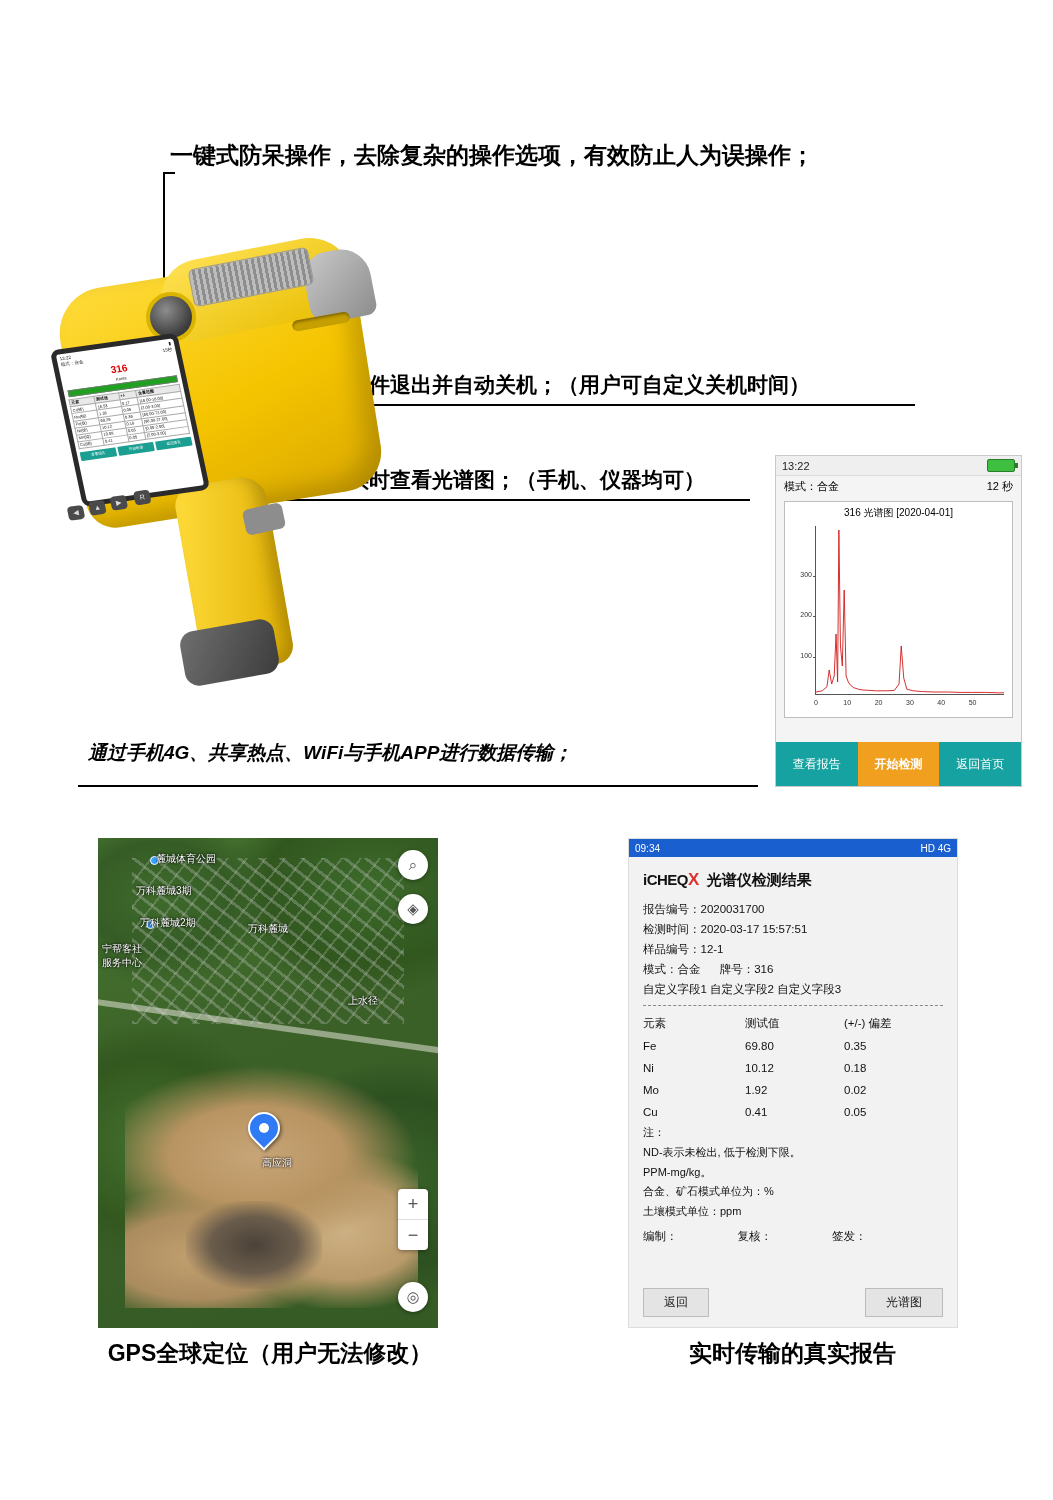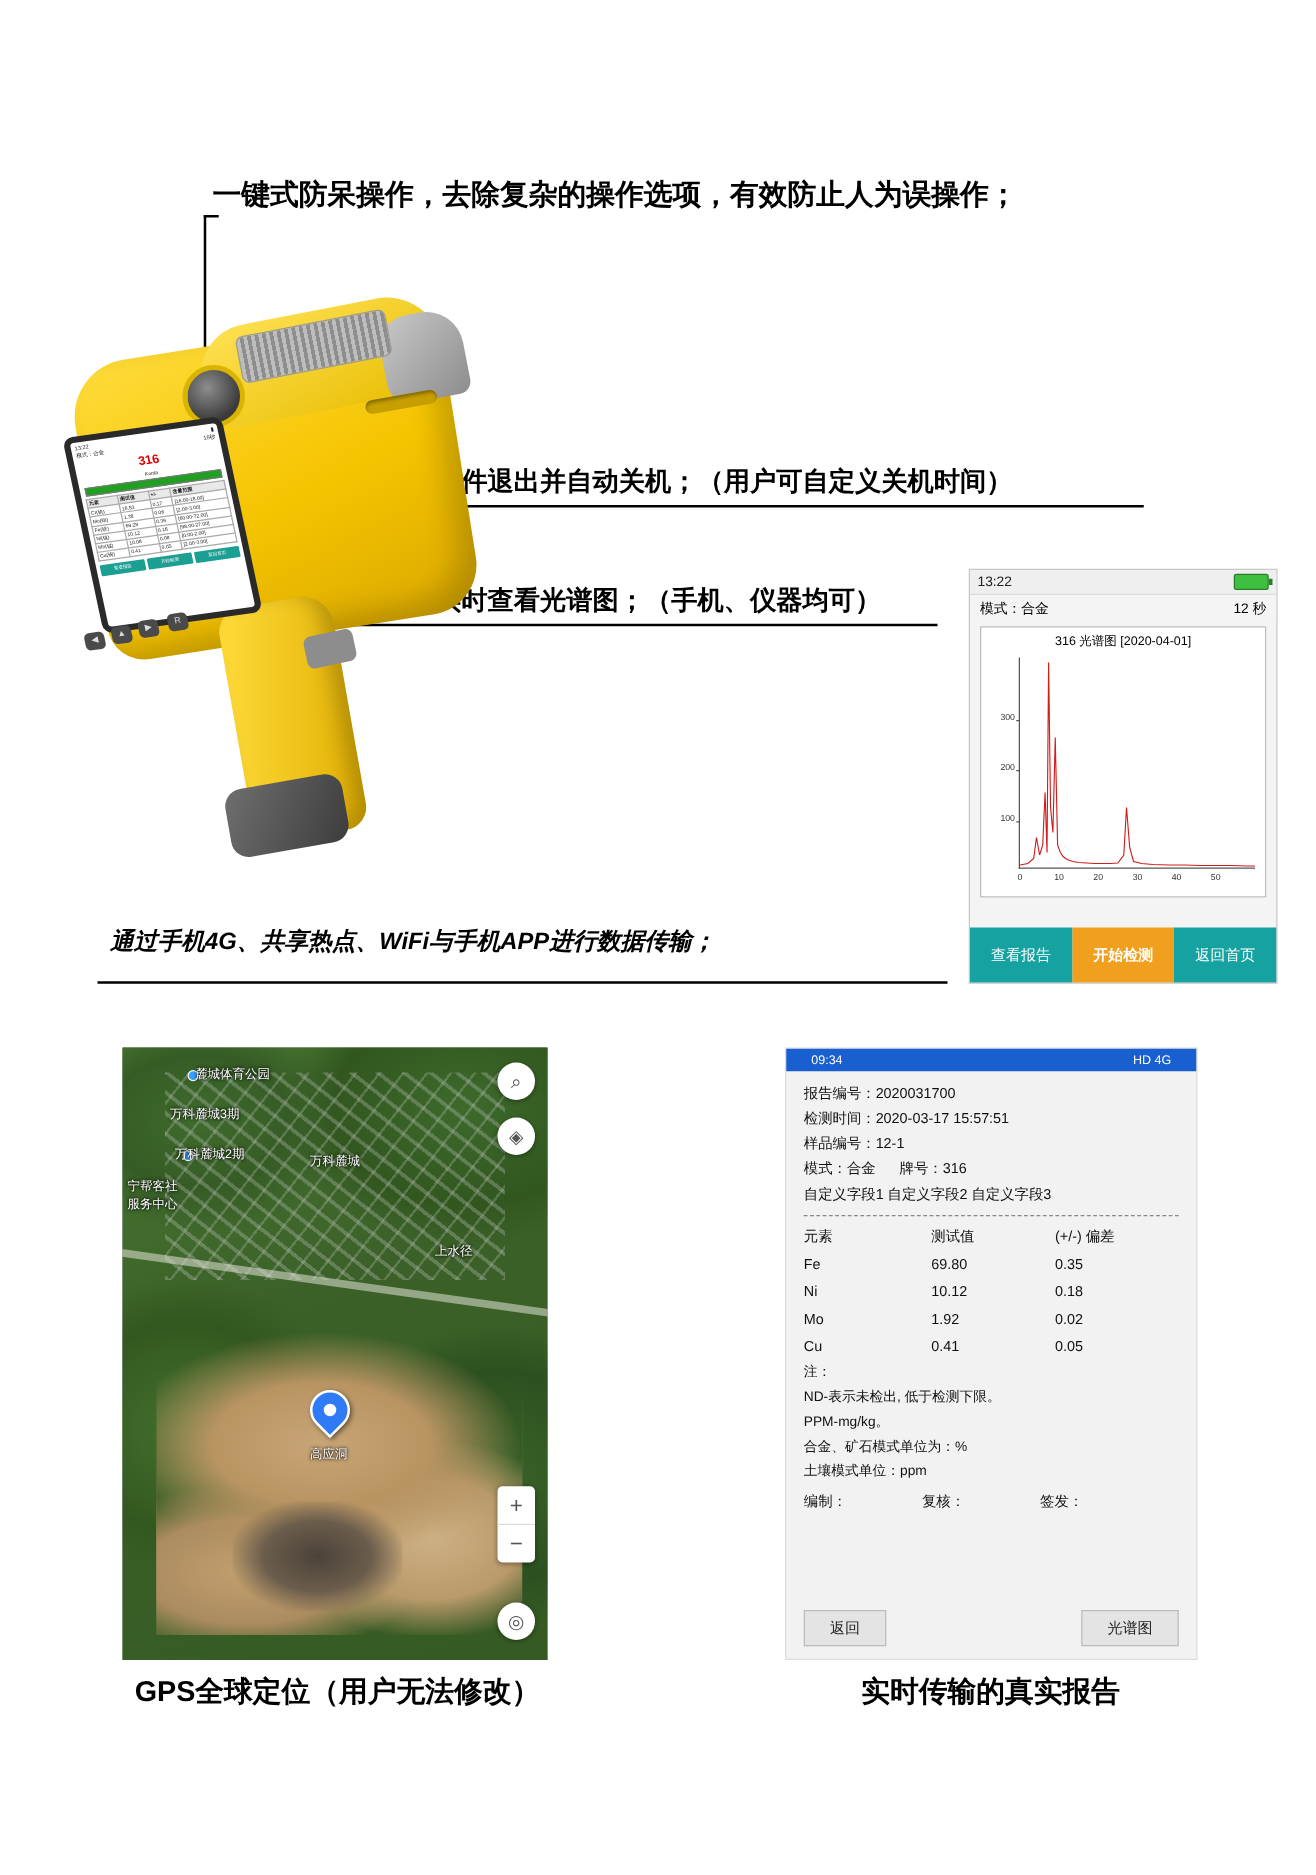--- a/index.html
+++ b/index.html
@@ -413,21 +413,21 @@
     box-sizing: border-box;
   }
   #phone-status {
     height: 18px;
     background: #1a5fd0;
     color: #fff;
     font-size: 10px;
     display: flex;
     align-items: center;
     justify-content: space-between;
-    padding: 0 20px;
+    padding: 0 6px;
   }
   #phone-body {
     padding: 8px 14px;
     font-size: 11.5px;
     color: #111;
     line-height: 1.75;
   }
   #report-title-row {
     display: flex;
     align-items: center;
@@ -639,21 +639,21 @@
 
   <div class="map-poi-dot" style="left:52px; top:18px;"></div>
   <div class="map-label" style="left:58px; top:14px;">麓城体育公园</div>
   <div class="map-label" style="left:38px; top:46px;">万科麓城3期</div>
   <div class="map-poi-dot" style="left:48px; top:82px;"></div>
   <div class="map-label" style="left:42px; top:78px;">万科麓城2期</div>
   <div class="map-label" style="left:150px; top:84px;">万科麓城</div>
   <div class="map-label" style="left:4px; top:104px; white-space:pre;">宁帮客社
 服务中心</div>
   <div class="map-label" style="left:250px; top:156px;">上水径</div>
-  <div class="map-label" style="left:150px; top:318px;">高应洞</div>
+  <div class="map-label" style="left:164px; top:318px;">高应洞</div>
 
   <div id="map-marker">
     <div class="pin"></div>
   </div>
 
   <div class="map-ctrl" style="top:12px;">⌕</div>
   <div class="map-ctrl" style="top:56px;">◈</div>
   <div id="map-zoom">
     <div>+</div>
     <div>−</div>
@@ -662,20 +662,26 @@
 </div>
 <div id="map-caption">GPS全球定位（用户无法修改）</div>
 
 <div id="phone">
   <div id="phone-status">
     <span>09:34</span>
     <span>HD 4G</span>
   </div>
 
   <div id="phone-body">
+    <div id="report-title-row">
+      <span id="brand">
+        <span>iCHEQ</span><span class="x">X</span>
+      </span>
+      <span id="report-title">光谱仪检测结果</span>
+    </div>
 
     <div>
       <span>报告编号：</span><span>2020031700</span>
     </div>
     <div>
       <span>检测时间：</span><span>2020-03-17 15:57:51</span>
     </div>
     <div>
       <span>样品编号：</span><span>12-1</span>
     </div>

